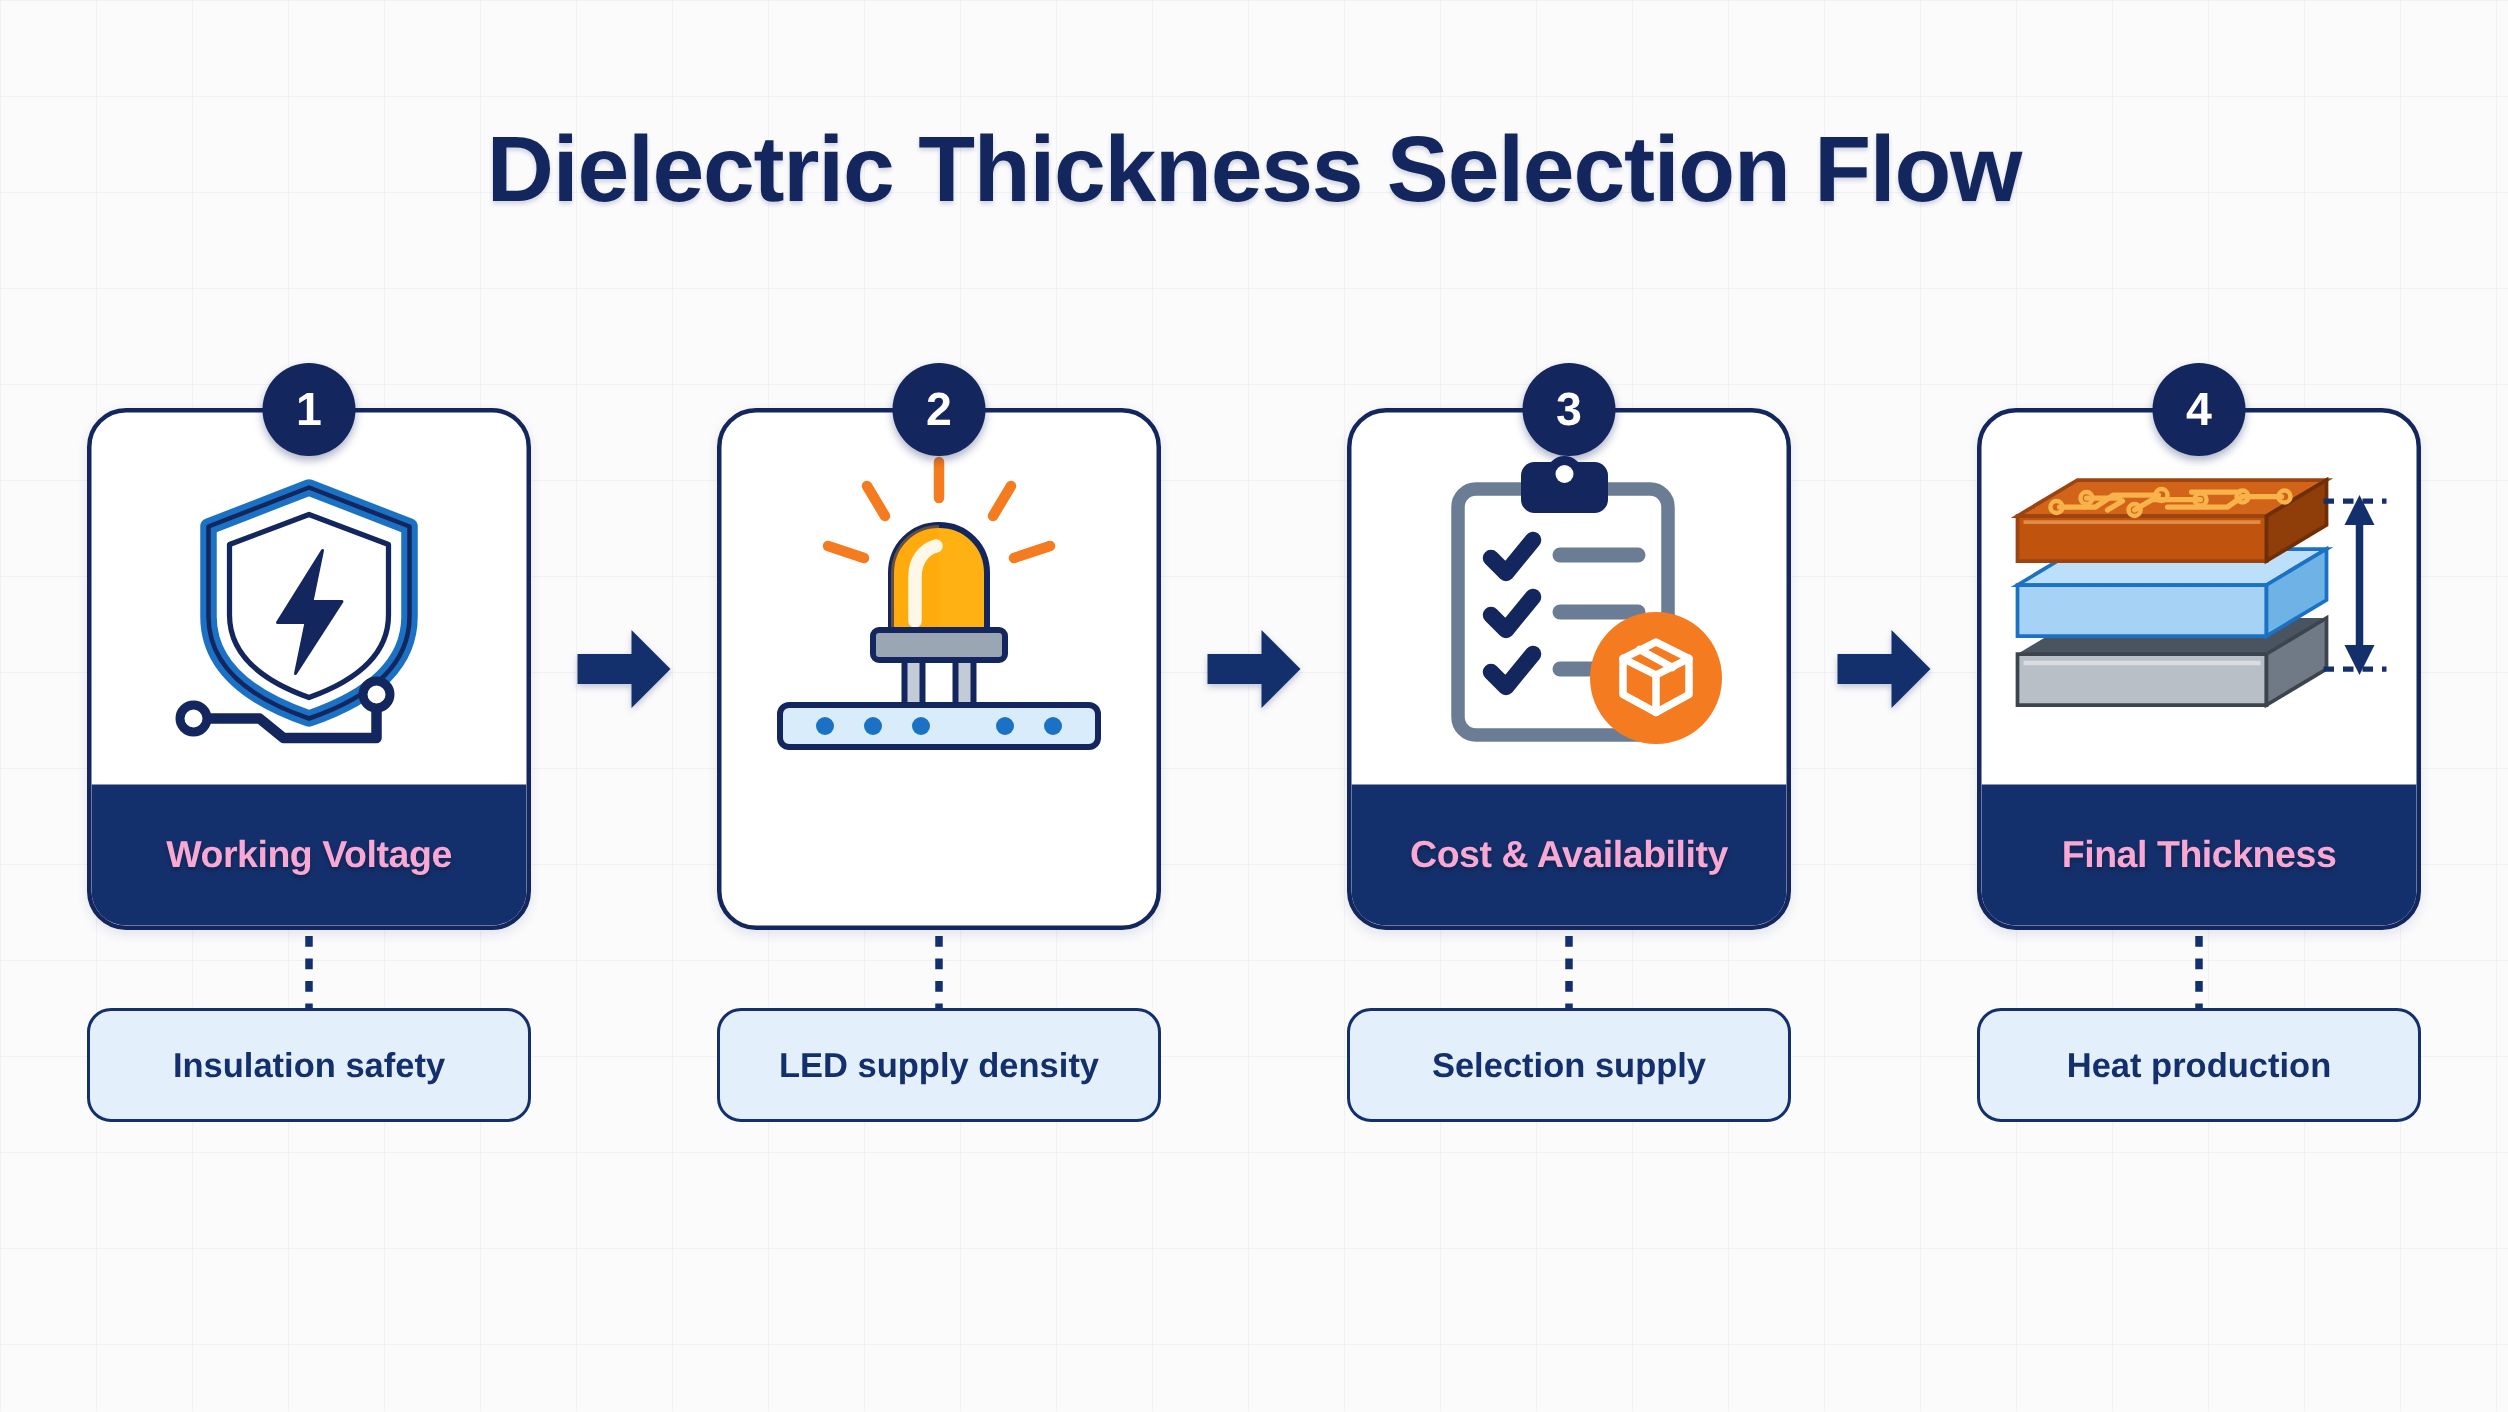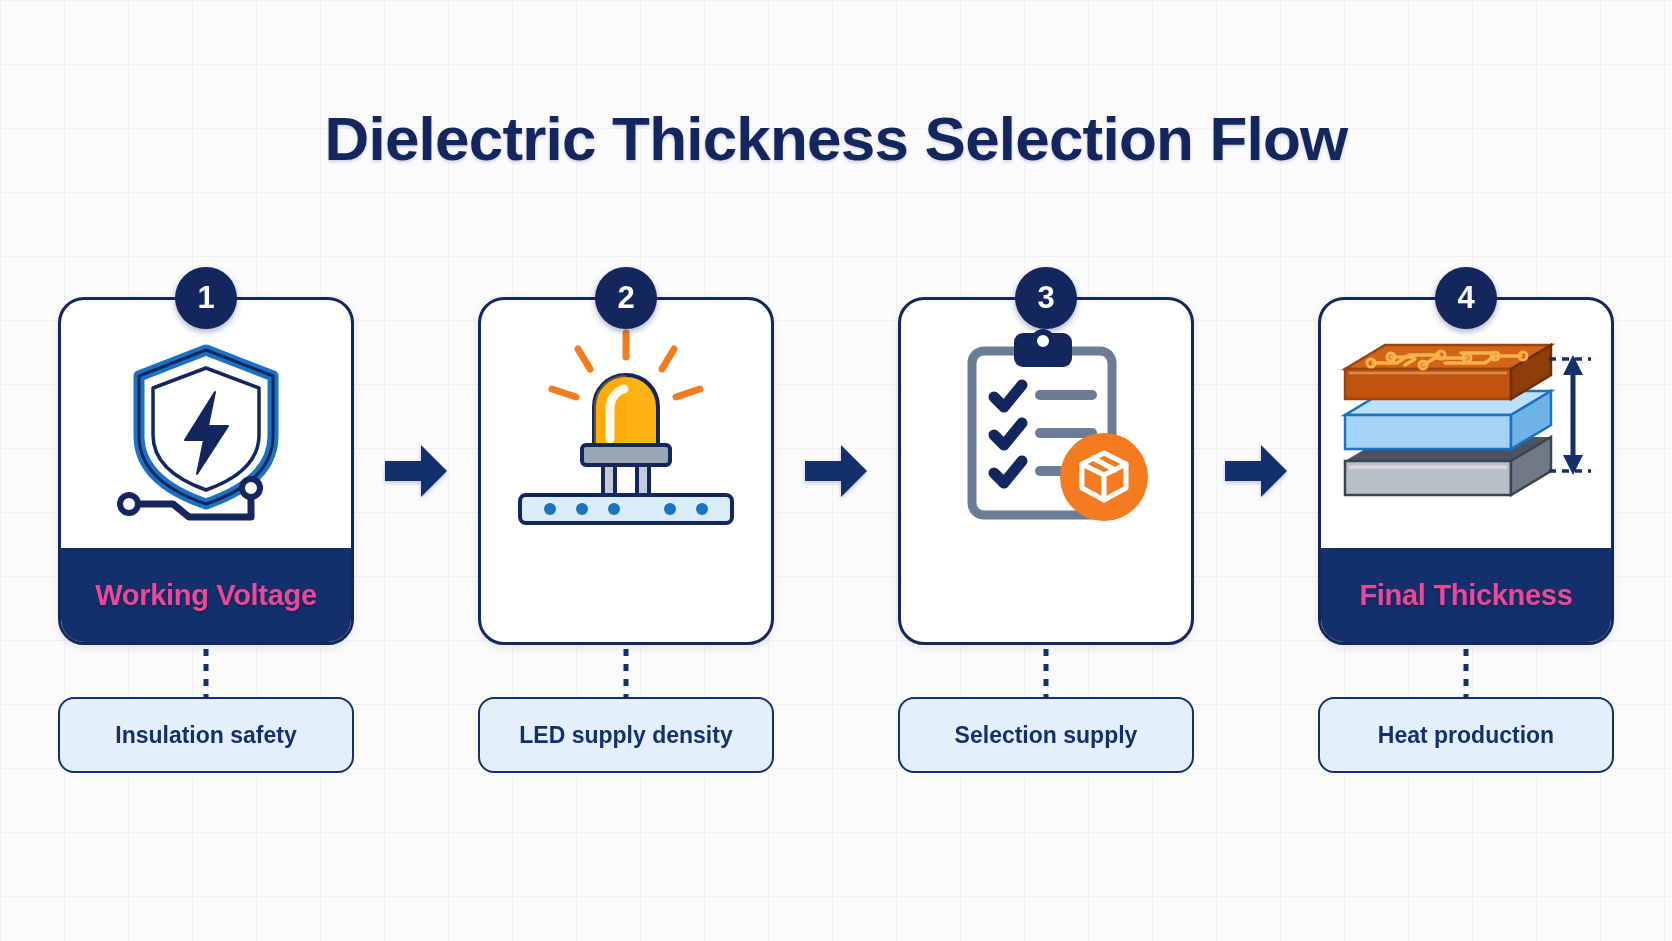--- a/index.html
+++ b/index.html
@@ -7,21 +7,21 @@
   body {
     font-family: "Liberation Sans", sans-serif;
     background-color: #fbfbfc;
     background-image:
       linear-gradient(to right, #f0f1f3 1px, transparent 1px),
       linear-gradient(to bottom, #f0f1f3 1px, transparent 1px);
     background-size: 64px 64px;
     position: relative;
     overflow: hidden;
   }
-  .stage { position: relative; width: 1672px; height: 835px; margin-top: 25px; }
+  .stage { position: relative; width: 1672px; height: 835px; }
 
   
   .title {
     position: absolute;
     top: 78px; left: 0; right: 0;
     text-align: center;
     font-size: 62px;
     font-weight: bold;
     color: #14265e;
     letter-spacing: -0.8px;
@@ -52,22 +52,22 @@
     top: 0; left: 0; right: 0; height: 254px;
     display: flex; align-items: center; justify-content: center;
   }
   .card-banner {
     position: absolute;
     left: 0; right: 0; bottom: 0; height: 94px;
     background: #14306c;
     display: flex; align-items: center; justify-content: center;
   }
   .card-banner span {
-    color: #ec4899;
-    font-size: 29px;
+    color: #f9a8d4;
+    font-size: 25px;
     font-weight: bold;
     letter-spacing: -0.3px;
     text-shadow: 0 2px 3px rgba(0,0,0,0.28);
   }
 
   .badge {
     position: absolute;
     top: -30px; left: 50%;
     transform: translateX(-50%);
     width: 62px; height: 62px;
@@ -218,20 +218,23 @@
               <line x1="104" y1="146" x2="142" y2="146"></line>
             </g>
             <circle cx="168" cy="152" r="44" fill="#f47b20"></circle>
             <g fill="none" stroke="#ffffff" stroke-width="5" stroke-linejoin="round" stroke-linecap="round">
               <path d="M168 128 L190 139 V163 L168 175 L146 163 V139 Z"></path>
               <path d="M146 139 L168 150 L190 139"></path>
               <path d="M168 150 V175"></path>
               <path d="M157 133 L179 145"></path>
             </g>
           </svg>
+        </div>
+        <div class="card-banner">
+          <span>Cost &amp; Availability</span>
         </div>
       </div>
       <div class="badge">
         <span>3</span>
       </div>
       <div class="connector"></div>
       <div class="sub">
         <span>Selection supply</span>
       </div>
     </div>

